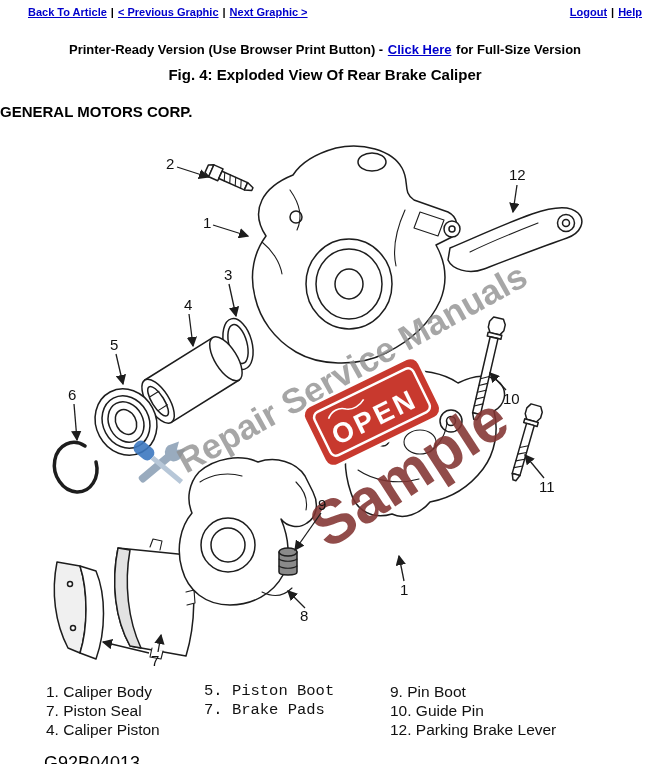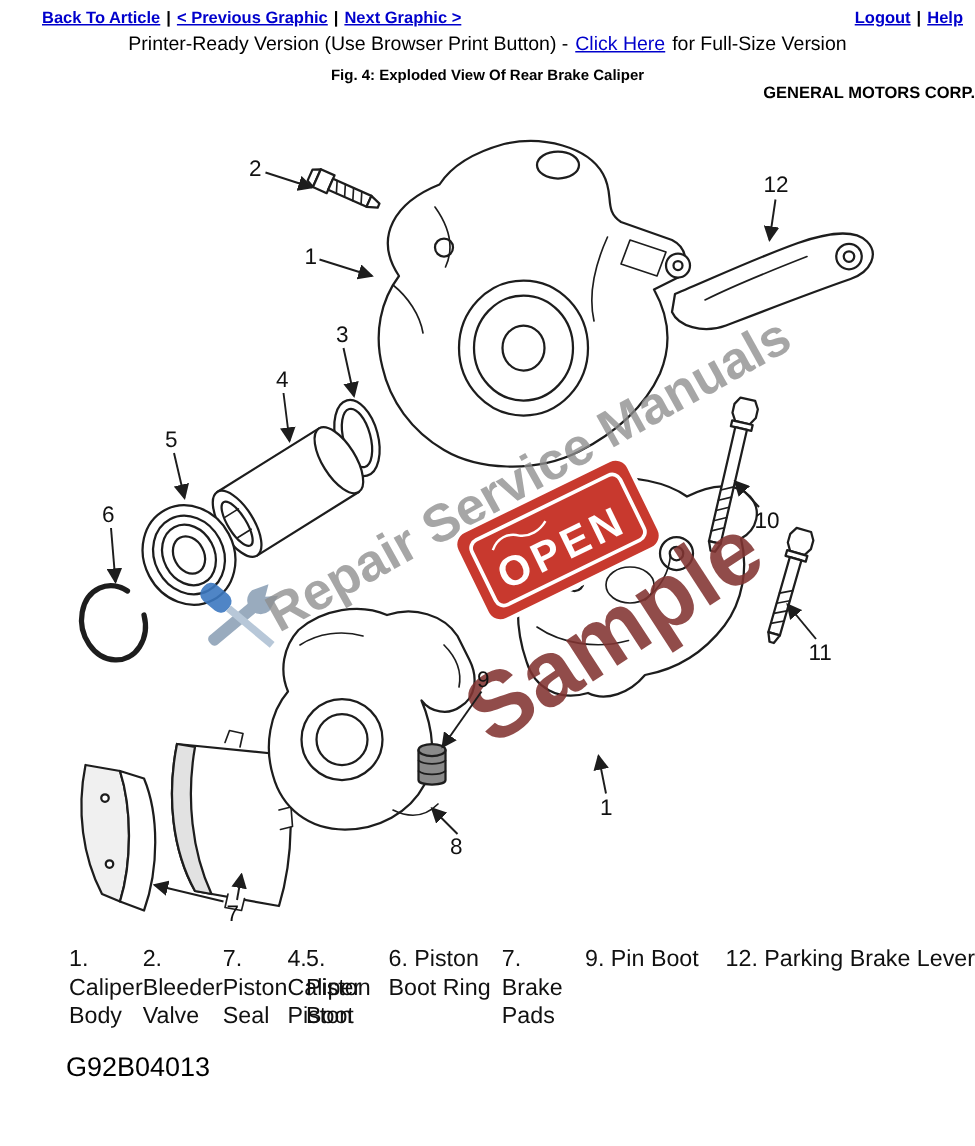--- a/index.html
+++ b/index.html
@@ -7,42 +7,42 @@
     width:650px; height:764px; background:#fff; color:#000;
     font-family:"Liberation Sans", sans-serif; overflow:hidden;
   }
   a { color:#0000cc; text-decoration:underline; cursor:pointer; }
   .topnav {
     display:flex; justify-content:space-between; align-items:baseline;
     font-size:11px; font-weight:bold; padding:6px 8px 0 8px;
   }
   .navgroup { display:flex; align-items:flex-start;padding-left:20px; }
   .sep { color:#000; margin:0 4px; font-weight:bold; }
-  .title-line { text-align:center; font-size:13px; font-weight:normal; margin-top:3px; }
+  .title-line { text-align:center; font-size:13px; font-weight:bold; margin-top:24px; }
   .title-line a { margin:0 1px; }
-  .fig-caption { text-align:center; font-size:10px; font-weight:bold; margin-top:9px; }
-  .company { text-align:right; font-size:11px; font-weight:bold; margin-top:0; }
+  .fig-caption { text-align:center; font-size:15px; font-weight:bold; margin-top:9px; }
+  .company { text-align:left; font-size:15px; font-weight:bold; margin-top:20px; }
   .diagram { margin-top:2px; }
   .diagram svg { display:block; }
 
   
   .art { stroke:#1d1d1d; stroke-width:1.5; fill:#fff; stroke-linejoin:round; stroke-linecap:round; }
   .art .nf { fill:none; }
   .art .thin { stroke-width:1.1; }
   .leaders path { stroke:#1d1d1d; stroke-width:1.3; fill:none; }
   .nums text { font:15px "Liberation Sans", sans-serif; fill:#111; stroke:none; }
   .wm-text { font-weight:bold; fill:#8e8e8e; opacity:0.78; }
   .sample-text { font-weight:bold; fill:#823432; opacity:0.88; }
   .sign-text { font-weight:bold; fill:#ffffff; letter-spacing:3px; }
 
   .legend { display:flex; margin:4px 0 0 46px; font-size:15.5px; color:#111; }
-  .lcol { display:flex; flex-direction:row; }
+  .lcol { display:flex; flex-direction:column; }
   .lcol .litem { line-height:19px; }
   .lcol1 { width:158px; }
-  .lcol2 { width:186px; }
+  .lcol2 { width:186px;font-family:Liberation Mono, monospace; }
   .lcol3 { flex:1;justify-content:space-between; }
   .figure-id { margin:14px 0 0 44px; font-size:18px; }
 </style>
 </head>
 <body>
 
 <div class="topnav">
   <div class="navgroup">
     <a>Back To Article</a>
     <span class="sep">|</span>
@@ -249,28 +249,27 @@
     <text x="300" y="499">8</text>
     <text x="400" y="473">1</text>
     <text x="151" y="544">7</text>
   </g>
 </svg>
 </div>
 
 <div class="legend">
   <div class="lcol lcol1">
     <div class="litem">1. Caliper Body</div>
-    <div class="litem">2. Bleeder Valve</div>
     <div class="litem">7. Piston Seal</div>
     <div class="litem">4. Caliper Piston</div>
   </div>
   <div class="lcol lcol2">
     <div class="litem">5. Piston Boot</div>
-    <div class="litem">6. Piston Boot Ring</div>
     <div class="litem">7. Brake Pads</div>
   </div>
   <div class="lcol lcol3">
     <div class="litem">9. Pin Boot</div>
+    <div class="litem">10. Guide Pin</div>
     <div class="litem">12. Parking Brake Lever</div>
   </div>
 </div>
 
 <div class="figure-id">G92B04013</div>
 
 </body></html>

